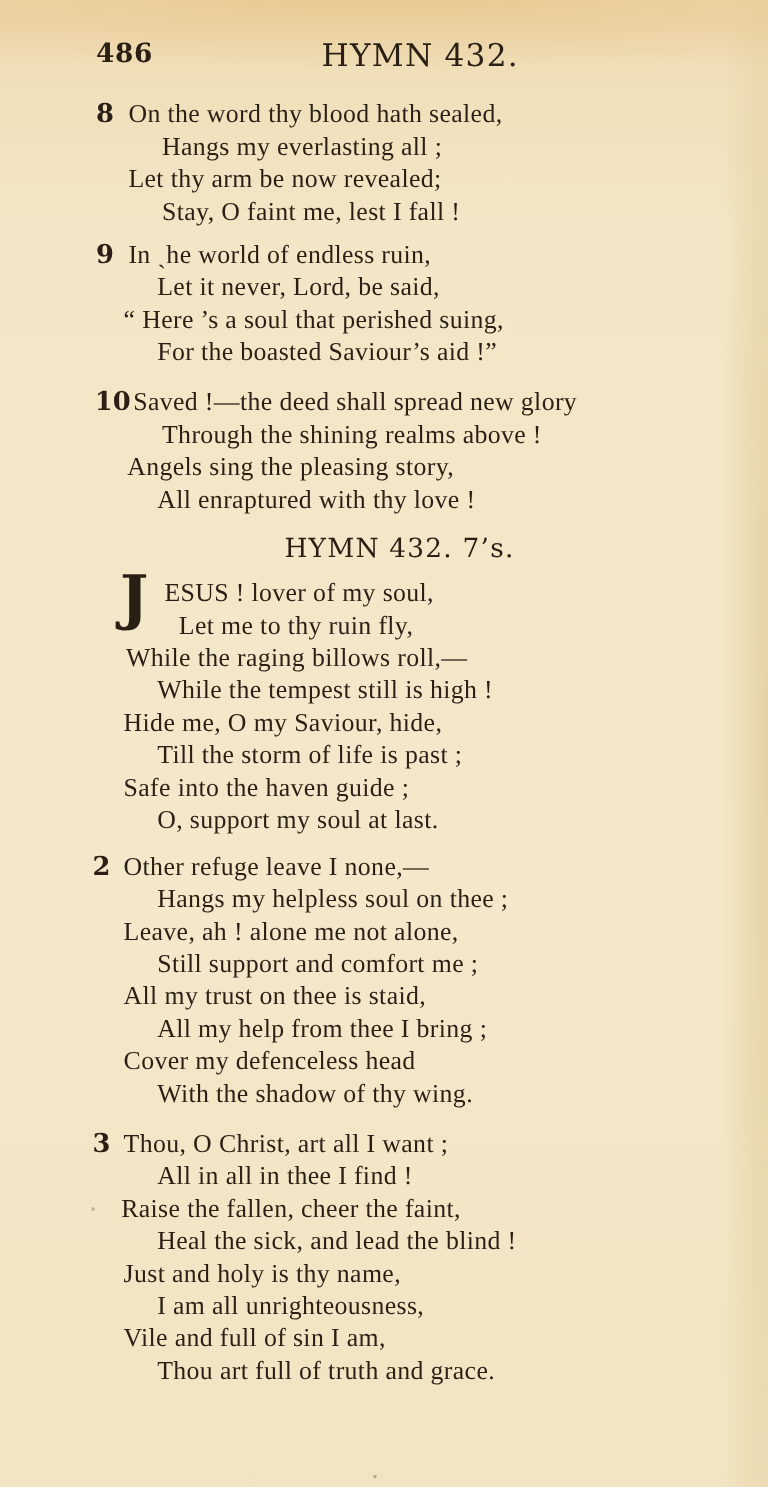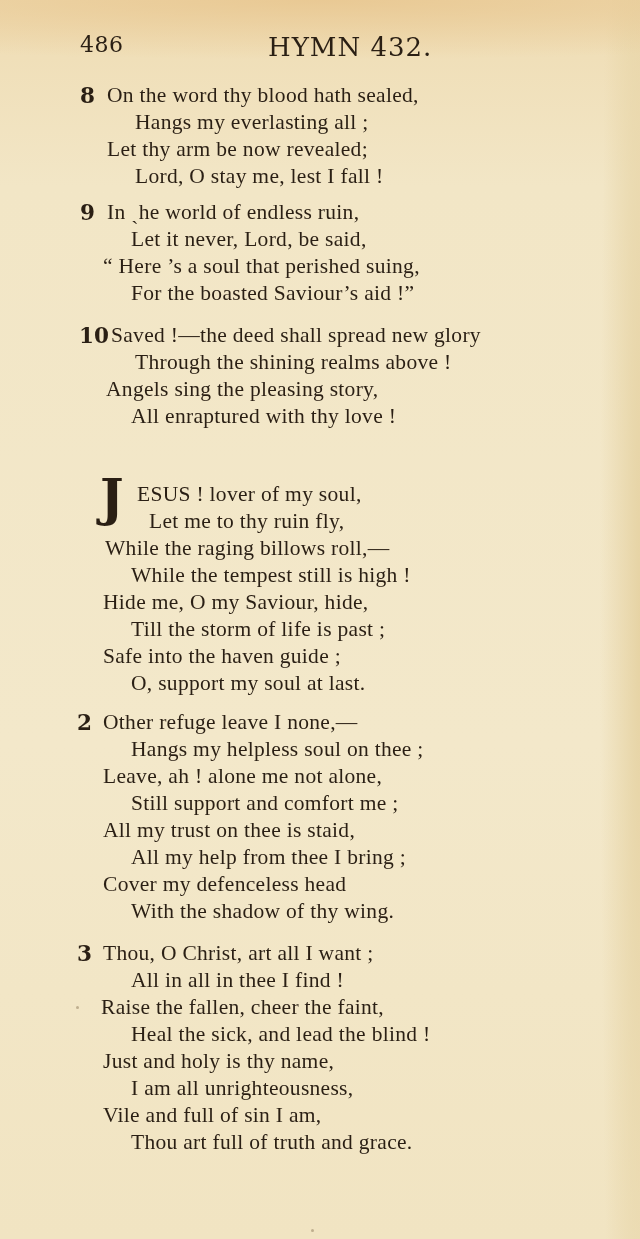--- a/index.html
+++ b/index.html
@@ -9,21 +9,21 @@
     background-image:
       radial-gradient(ellipse 120% 60px at 50% 0px, #e9c994 0%, rgba(233,201,148,0) 100%),
       radial-gradient(ellipse 40px 100% at 640px 50%, #e6d3a4 0%, rgba(230,211,164,0) 100%),
       linear-gradient(180deg, #efdcb3 0%, #f2e6c6 15%, #f3e8ca 60%, #f1e4c2 100%);
     font-family: "DejaVu Serif", "Liberation Serif", serif;
     color: #2a1f14;
     position: relative;
   }
   .page { position: absolute; left: 0; top: 0; width: 640px; height: 1239px; }
   .header { position: absolute; top: 32px; left: 0; width: 640px; height: 32px; }
-  .page-number { position: absolute; left: 80px; top: 0; font-size: 22px; font-weight: normal; letter-spacing: 0.5px; }
+  .page-number { position: absolute; left: 80px; top: 0; font-size: 22px; font-weight: bold; letter-spacing: 0.5px; }
   .running-title { position: absolute; left: 268px; top: 0; font-size: 26px; letter-spacing: 1px; }
   .line {
     position: absolute; white-space: nowrap;
     font-size: 21.5px; line-height: 27px; letter-spacing: 0.3px; font-family: Liberation Serif, serif;
   }
   .snum { position: absolute; white-space: nowrap; font-size: 21.5px; line-height: 27px; font-weight: bold; }
   .hymn-title { position: absolute; left: 237px; top: 445px; font-size: 22px; letter-spacing: 1px; white-space: nowrap; }
   .dropcap {
     position: absolute; left: 100px; top: 473px;
     font-size: 50px; line-height: 50px; font-weight: bold;
@@ -38,39 +38,40 @@
   <div class="header">
     <span class="page-number">486</span>
     <span class="running-title">HYMN 432.</span>
   </div>
 
   <div>
     <span class="snum" style="left:80px;top:82px">8</span>
     <span class="line" style="left:107px;top:82px">On the word thy blood hath sealed,</span>
     <span class="line" style="left:135px;top:109px">Hangs my everlasting all ;</span>
     <span class="line" style="left:107px;top:136px">Let thy arm be now revealed;</span>
-    <span class="line" style="left:135px;top:163px">Lord, O stay me, lest I fall !</span>
+    <span class="line" style="left:135px;top:163px">Stay, O faint me, lest I fall !</span>
   </div>
 
   <div>
     <span class="snum" style="left:80px;top:199px">9</span>
     <span class="line" style="left:107px;top:199px">In ˏhe world of endless ruin,</span>
     <span class="line" style="left:131px;top:226px">Let it never, Lord, be said,</span>
     <span class="line" style="left:103px;top:253px">“ Here ’s a soul that perished suing,</span>
     <span class="line" style="left:131px;top:280px">For the boasted Saviour’s aid !”</span>
   </div>
 
   <div>
     <span class="snum" style="left:79px;top:322px">10</span>
     <span class="line" style="left:111px;top:322px">Saved !—the deed shall spread new glory</span>
     <span class="line" style="left:135px;top:349px">Through the shining realms above !</span>
     <span class="line" style="left:106px;top:376px">Angels sing the pleasing story,</span>
     <span class="line" style="left:131px;top:403px">All enraptured with thy love !</span>
   </div>
 
+  <span class="hymn-title">HYMN 432.  7’s.</span>
 
   <div>
     <span class="dropcap">J</span>
     <span class="line" style="left:137px;top:481px">ESUS ! lover of my soul,</span>
     <span class="line" style="left:149px;top:508px">Let me to thy ruin fly,</span>
     <span class="line" style="left:105px;top:535px">While the raging billows roll,—</span>
     <span class="line" style="left:131px;top:562px">While the tempest still is high !</span>
     <span class="line" style="left:103px;top:589px">Hide me, O my Saviour, hide,</span>
     <span class="line" style="left:131px;top:616px">Till the storm of life is past ;</span>
     <span class="line" style="left:103px;top:643px">Safe into the haven guide ;</span>

